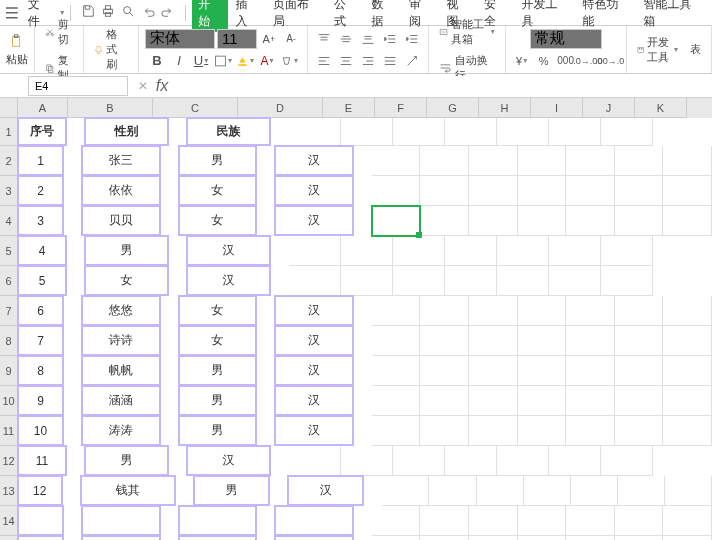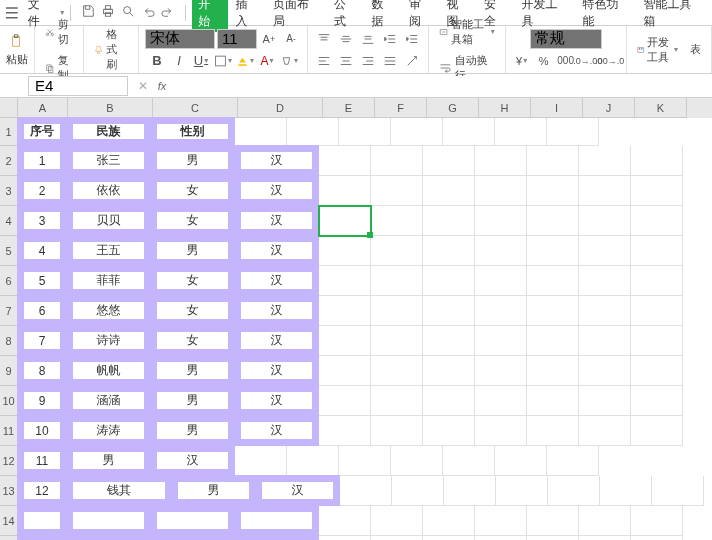--- a/index.html
+++ b/index.html
@@ -23,37 +23,37 @@
     .font-size { width: 40px; }
     .btn-row { display: flex; gap: 2px; }
     .icon-btn { width: 20px; height: 20px; display: flex; align-items: center; justify-content: center; cursor: pointer; color: #555; border: 1px solid transparent; }
     .icon-btn svg { width: 14px; height: 14px; }
     .icon-btn.bold { font-weight: bold; font-size: 13px; }
     .icon-btn.italic { font-style: italic; font-size: 13px; }
     .icon-btn.underline { text-decoration: underline; font-size: 13px; }
     .dropdown-arrow { font-size: 8px; color: #888; margin-left: 1px; }
     
     .namebox-row { display: flex; align-items: center; height: 24px; background: #fff; border-bottom: 1px solid #d0d0d0; }
-    .name-box { width: 100px; height: 20px; border: 1px solid #ccc; margin: 0 6px 0 28px; padding: 0 6px; font-size: 15px; background: #fff; }
-    .fx-icon { width: 20px; font-style: italic; color: #666; text-align: center; font-size: 11px; }
+    .name-box { width: 100px; height: 20px; border: 1px solid #ccc; margin: 0 6px 0 28px; padding: 0 6px; font-size: 11px; background: #fff; }
+    .fx-icon { width: 20px; font-style: italic; color: #666; text-align: center; font-size: 16px; }
     .formula-bar { flex: 1; height: 20px; border: none; padding: 0 6px; font-size: 11px; }
     
     .sheet-area { position: relative; background: #fff; overflow: hidden; height: 442px; }
     .corner { position: absolute; top: 0; left: 0; width: 18px; height: 20px; background: #e8e8e8; border-right: 1px solid #ccc; border-bottom: 1px solid #ccc; }
     .col-headers { position: absolute; top: 0; left: 18px; right: 0; height: 20px; display: flex; background: #e8e8e8; }
     .col-h { border-right: 1px solid #ccc; border-bottom: 1px solid #ccc; text-align: center; font-size: 11px; line-height: 20px; color: #555; }
     .row-headers { position: absolute; top: 20px; left: 0; width: 18px; background: #e8e8e8; }
     .row-h { height: 30px; border-right: 1px solid #ccc; border-bottom: 1px solid #ccc; text-align: center; font-size: 11px; line-height: 30px; color: #555; }
     .row-h.first { height: 28px; line-height: 28px; }
     
     .grid { position: absolute; top: 20px; left: 18px; right: 0; }
     .grid-row { display: flex; height: 30px; }
     .grid-row.header-row { height: 28px; }
     .cell { border-right: 1px solid #e0e0e0; border-bottom: 1px solid #e0e0e0; font-size: 12px; display: flex; align-items: center; justify-content: center; color: #333; }
-    .cell.data { border: 7px solid #c4b5fd; margin: -1px 0 0 -1px; }
+    .cell.data { border: 2px solid #c4b5fd; margin: -1px 18px 0 -1px; }
     .cell.header { font-weight: bold; }
     .cell.selected { outline: 2px solid #22b14c; outline-offset: -1px; z-index: 5; position: relative; background: #fff; }
     .fill-handle { position: absolute; bottom: -3px; right: -3px; width: 6px; height: 6px; background: #22b14c; }
   </style>
 </head>
 <body>
 
 <div class="menubar">
   <span class="menu-icon">
     <svg viewBox="0 0 16 16">
@@ -306,24 +306,24 @@
       <div class="row-h">13</div>
       <div class="row-h">14</div>
       <div class="row-h">15</div>
     </div>
   <div class="grid" id="grid">
       <div class="grid-row header-row">
         <div class="cell data header" style="width: 50px;">
           <span>序号</span>
         </div>
         <div class="cell data header" style="width: 85px;">
+          <span>性别</span>
+        </div>
+        <div class="cell data header" style="width: 85px;">
           <span>民族</span>
-        </div>
-        <div class="cell data header" style="width: 85px;">
-          <span>性别</span>
         </div>
         <div class="cell" style="width: 52px;"></div>
         <div class="cell" style="width: 52px;"></div>
         <div class="cell" style="width: 52px;"></div>
         <div class="cell" style="width: 52px;"></div>
         <div class="cell" style="width: 52px;"></div>
         <div class="cell" style="width: 52px;"></div>
         <div class="cell" style="width: 52px;"></div>
       </div>
       <div class="grid-row">
@@ -389,42 +389,36 @@
         <div class="cell" style="width: 52px;"></div>
         <div class="cell" style="width: 52px;"></div>
         <div class="cell" style="width: 52px;"></div>
         <div class="cell" style="width: 52px;"></div>
       </div>
       <div class="grid-row">
         <div class="cell data" style="width: 50px;">
           <span>4</span>
         </div>
         <div class="cell data" style="width: 85px;">
-          <span>王五</span>
-        </div>
-        <div class="cell data" style="width: 85px;">
           <span>男</span>
         </div>
         <div class="cell data" style="width: 85px;">
           <span>汉</span>
         </div>
         <div class="cell" style="width: 52px;"></div>
         <div class="cell" style="width: 52px;"></div>
         <div class="cell" style="width: 52px;"></div>
         <div class="cell" style="width: 52px;"></div>
         <div class="cell" style="width: 52px;"></div>
         <div class="cell" style="width: 52px;"></div>
         <div class="cell" style="width: 52px;"></div>
       </div>
       <div class="grid-row">
         <div class="cell data" style="width: 50px;">
           <span>5</span>
-        </div>
-        <div class="cell data" style="width: 85px;">
-          <span>菲菲</span>
         </div>
         <div class="cell data" style="width: 85px;">
           <span>女</span>
         </div>
         <div class="cell data" style="width: 85px;">
           <span>汉</span>
         </div>
         <div class="cell" style="width: 52px;"></div>
         <div class="cell" style="width: 52px;"></div>
         <div class="cell" style="width: 52px;"></div>

